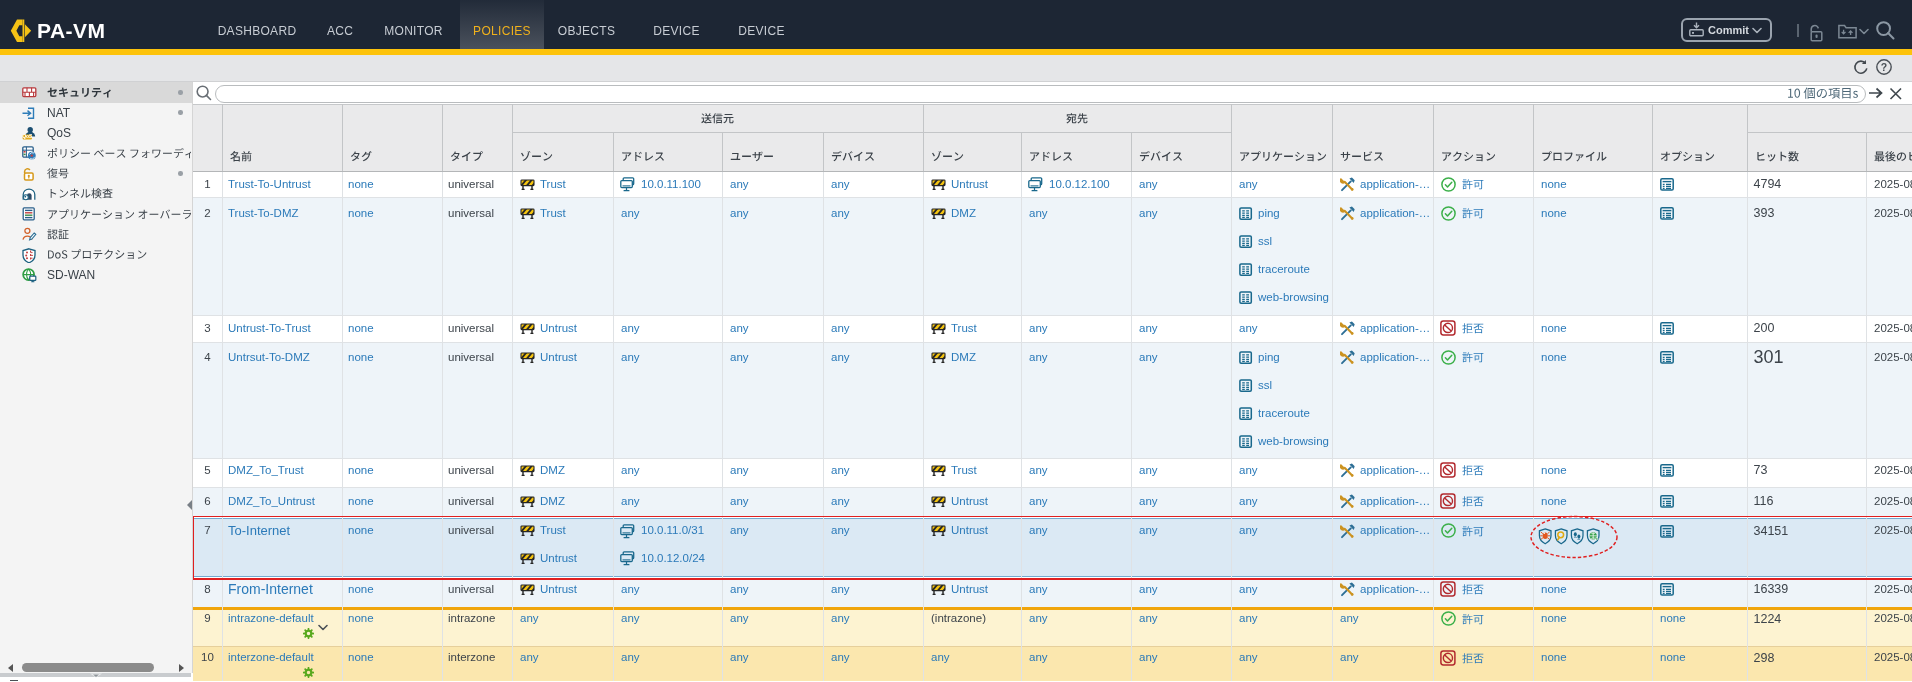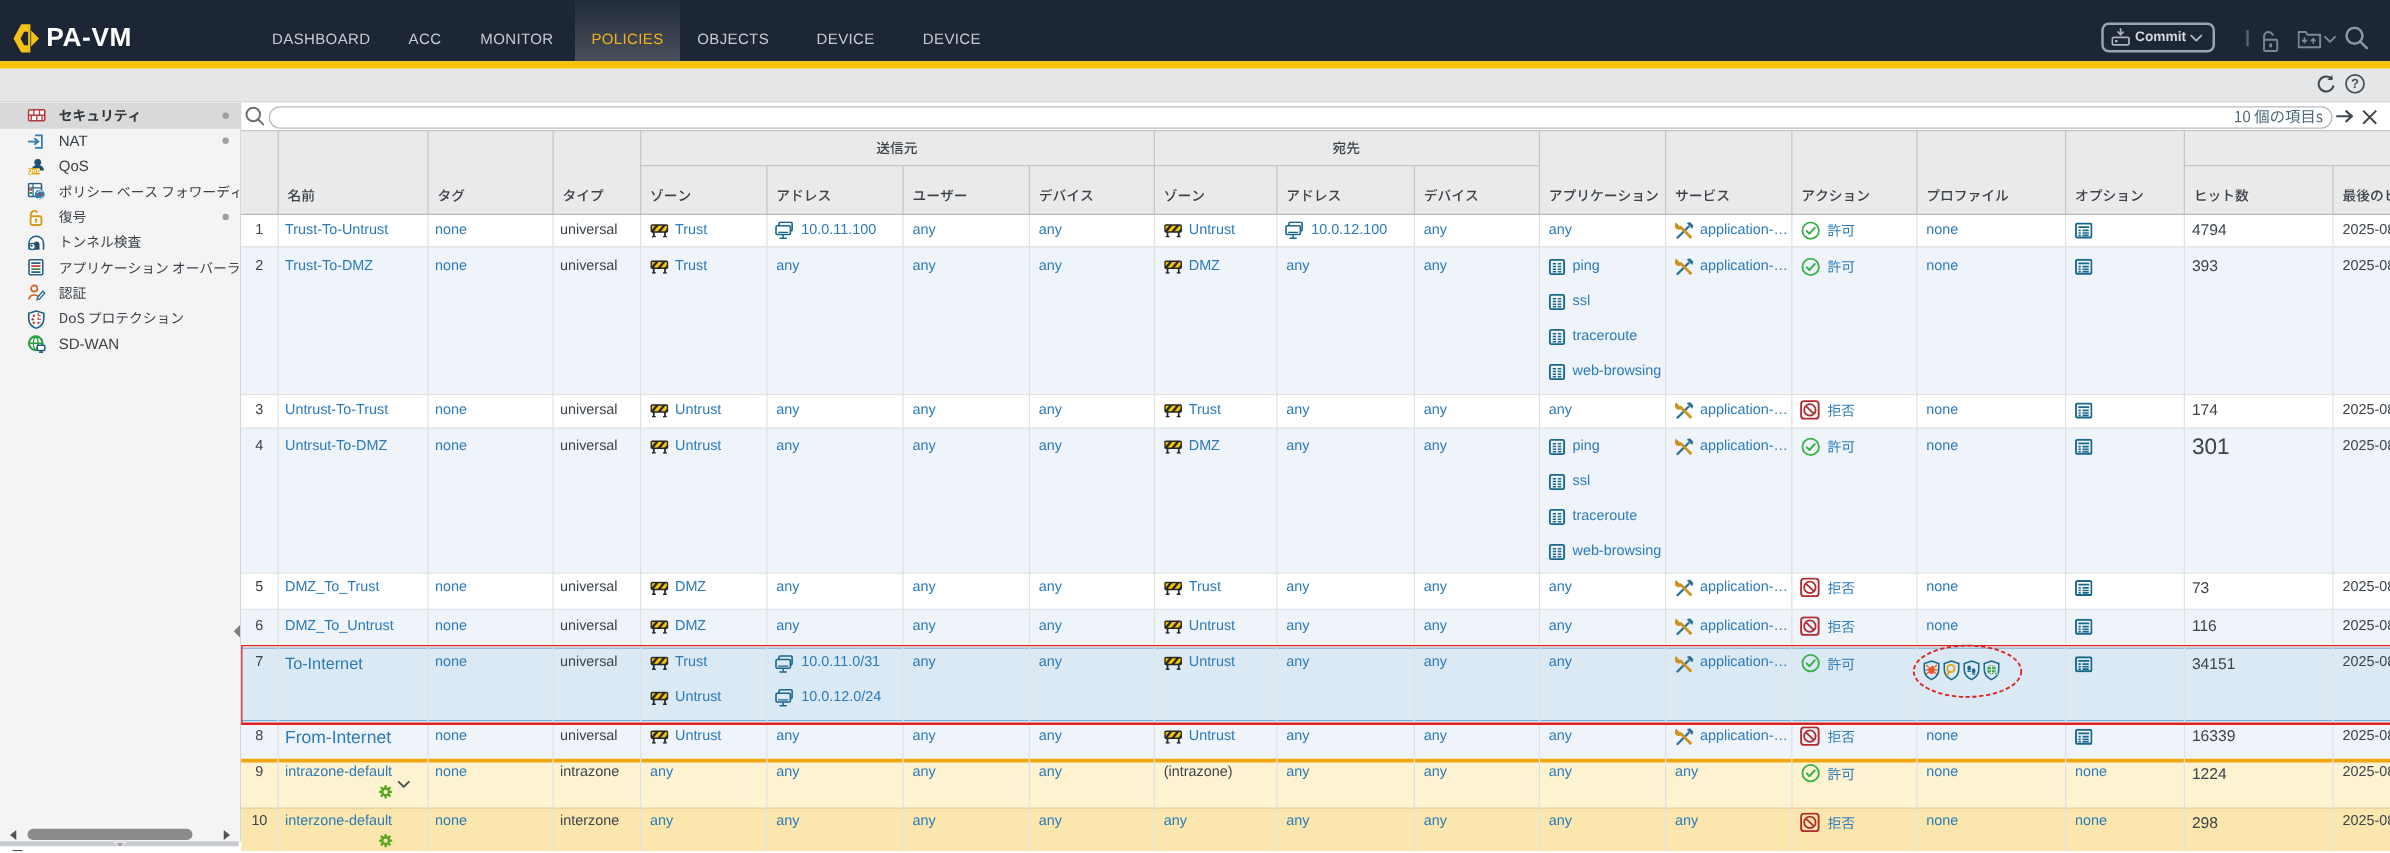--- a/index.html
+++ b/index.html
@@ -538,21 +538,21 @@
       <use href="#jt26" fill="#2b7ab9"></use>
     </svg>
 <div style="position:absolute;left:1541px;top:320.75px;font-size:11.5px;line-height:15.5px;color:#2b7ab9;font-weight:400;letter-spacing:0px;white-space:nowrap;">none</div>
 <svg style="position:absolute;left:1660.0px;top:322.0px" width="14" height="13.5">
       <rect x="0.8" y="0.8" width="12.4" height="11.2" rx="1.3" fill="none" stroke="#19688c" stroke-width="1.5"></rect>
       <path d="M2.6,3.6 h8.8" stroke="#19688c" stroke-width="1.4"></path>
       <path d="M2.8,6.3 h1.8 M6,6.3 h5" stroke="#19688c" stroke-width="1.3"></path>
       <path d="M2.8,8.4 h1.8 M6,8.4 h5" stroke="#19688c" stroke-width="1.3"></path>
       <path d="M2.8,10.3 h1.8 M6,10.3 h5" stroke="#19688c" stroke-width="1.3"></path>
     </svg>
-<div style="position:absolute;left:1753.5px;top:320.25px;font-size:12.5px;line-height:16.5px;color:#3c434a;font-weight:400;letter-spacing:0px;white-space:nowrap;">174</div>
+<div style="position:absolute;left:1753.5px;top:320.25px;font-size:12.5px;line-height:16.5px;color:#3c434a;font-weight:400;letter-spacing:0px;white-space:nowrap;">200</div>
 <div style="position:absolute;left:1874px;top:320.75px;font-size:11.5px;line-height:15.5px;color:#3c434a;font-weight:400;letter-spacing:0px;white-space:nowrap;">2025-08-1</div>
 <div style="position:absolute;left:207.5px;transform:translateX(-50%);top:349.75px;font-size:11.5px;line-height:15.5px;color:#3c434a;font-weight:400;letter-spacing:0px;white-space:nowrap;">4</div>
 <div style="position:absolute;left:228px;top:349.75px;font-size:11.5px;line-height:15.5px;color:#2b7ab9;font-weight:400;letter-spacing:0px;white-space:nowrap;">Untrsut-To-DMZ</div>
 <div style="position:absolute;left:348px;top:349.75px;font-size:11.5px;line-height:15.5px;color:#2b7ab9;font-weight:400;letter-spacing:0px;white-space:nowrap;">none</div>
 <div style="position:absolute;left:448px;top:349.75px;font-size:11.5px;line-height:15.5px;color:#3c434a;font-weight:400;letter-spacing:0px;white-space:nowrap;">universal</div>
 <svg style="position:absolute;left:520.0px;top:351.7px" width="16" height="11.5">
       <defs>
         <clipPath id="zc">
           <rect x="1" y="1" width="13" height="5.6" rx="0.8"></rect>
         </clipPath>

